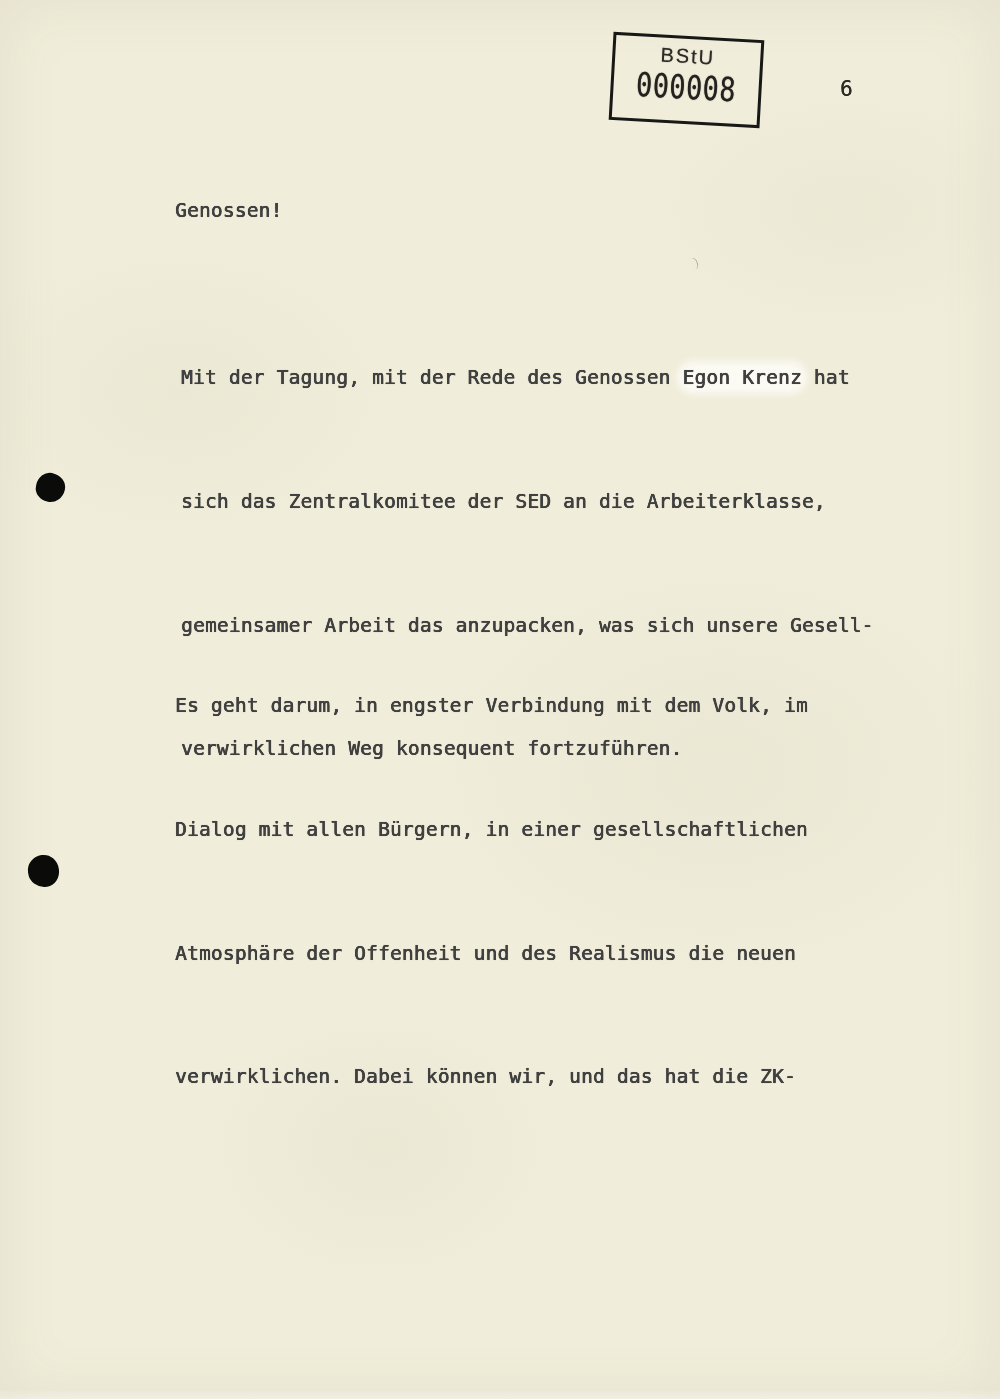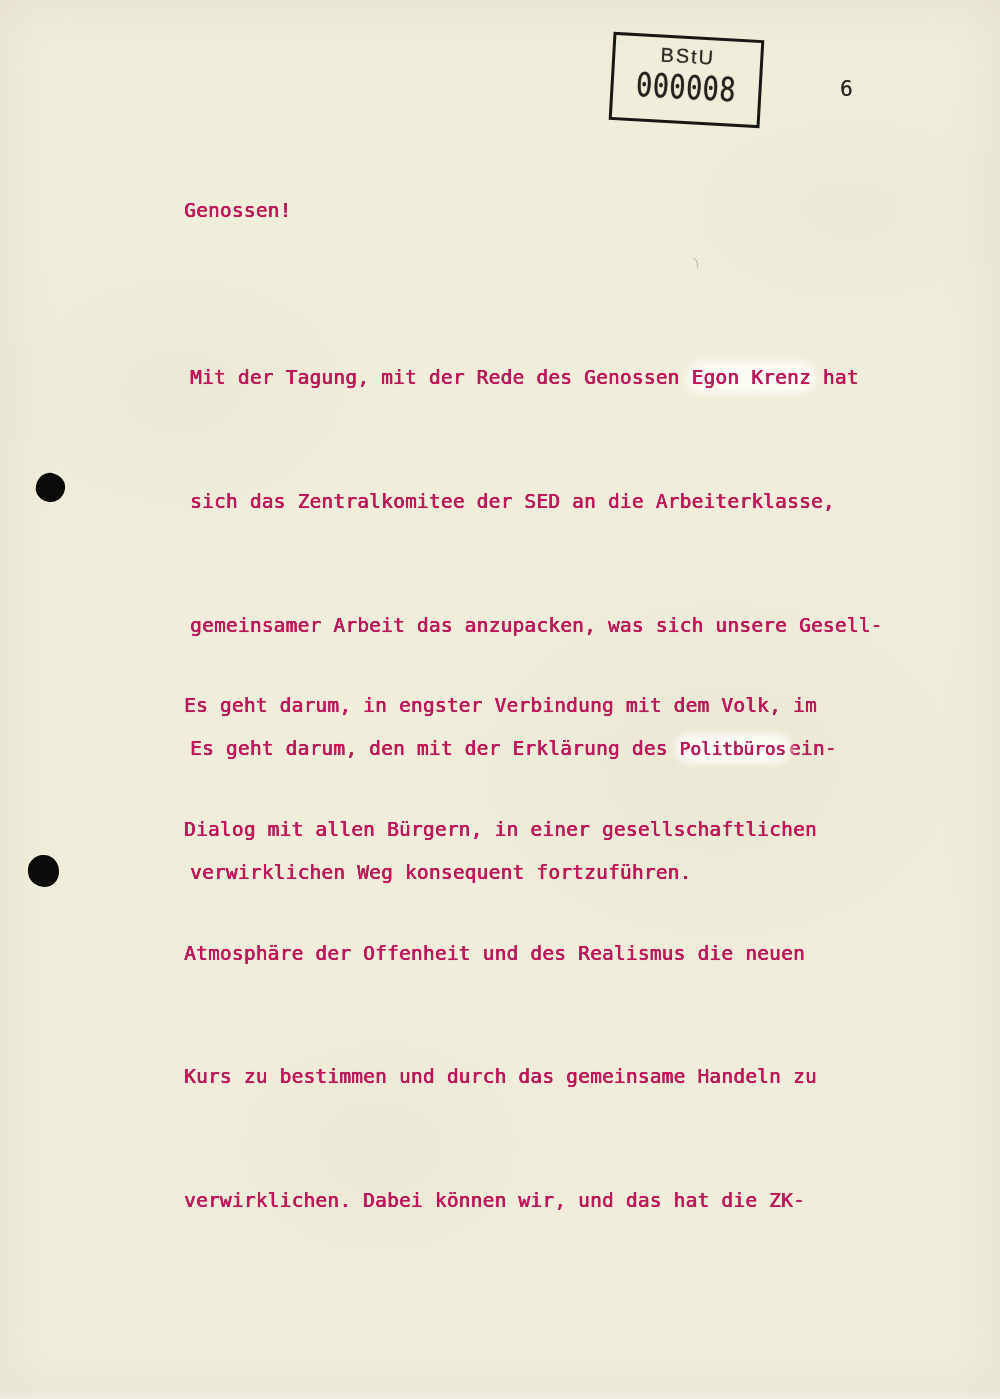--- a/index.html
+++ b/index.html
@@ -27,26 +27,26 @@
       radial-gradient(ellipse 320px 220px at 18% 28%, rgba(158,154,132,0.06), transparent 70%),
       radial-gradient(ellipse 420px 300px at 72% 55%, rgba(158,154,132,0.07), transparent 72%),
       radial-gradient(ellipse 260px 200px at 38% 82%, rgba(150,146,124,0.06), transparent 70%),
       radial-gradient(ellipse 300px 180px at 85% 15%, rgba(150,146,124,0.05), transparent 70%),
       linear-gradient(to top, rgba(253,253,249,0.55), rgba(253,253,249,0) 10px);
     box-shadow: inset 0 0 60px rgba(125,120,98,0.10);
   }
   
   .typed {
     position: absolute;
-    left: 184px;
+    left: 175px;
     font-size: 19.5px;
     letter-spacing: 0.2px;
     line-height: 41.2px;
     white-space: pre;
-    color: #be185d;
+    color: #404040;
     text-shadow: 0.45px 0 0 currentColor, 0 0.45px 0 currentColor, 0 0 1px rgba(40,38,32,0.35);
   }
   .line { height: 41.2px; }
   
   .patch {
     position: relative;
     background: #fbfaf3;
     border-radius: 11px;
     box-shadow: 0 0 6px 5px #fbfaf3;
   }
@@ -139,29 +139,27 @@
   <div class="hole hole-1"></div>
   <div class="hole hole-2"></div>
   <div class="stray-mark"></div>
 
   <div class="typed salutation">Genossen!</div>
 
   <div class="typed para-1">
     <div class="line"><span>Mit der Tagung, mit der Rede des Genossen </span><span class="patch">Egon Krenz</span><span> hat</span></div>
     <div class="line">sich das Zentralkomitee der SED an die Arbeiterklasse,</div>
     <div class="line">gemeinsamer Arbeit das anzupacken, was sich unsere Gesell-</div>
-    <div class="line"><span>Es geht darum, den mit der Erklärung des </span><span class="patch patch-small patch-tight">Politbüros</span><span>ein-</span></div>
     <div class="line">verwirklichen Weg konsequent fortzuführen.</div>
   </div>
 
   <div class="typed para-2">
     <div class="line">Es geht darum, in engster Verbindung mit dem Volk, im</div>
     <div class="line">Dialog mit allen Bürgern, in einer gesellschaftlichen</div>
     <div class="line">Atmosphäre der Offenheit und des Realismus die neuen</div>
-    <div class="line">Kurs zu bestimmen und durch das gemeinsame Handeln zu</div>
     <div class="line">verwirklichen. Dabei können wir, und das hat die ZK-</div>
     
     
     
     
     
   </div>
 
 </div>
 

